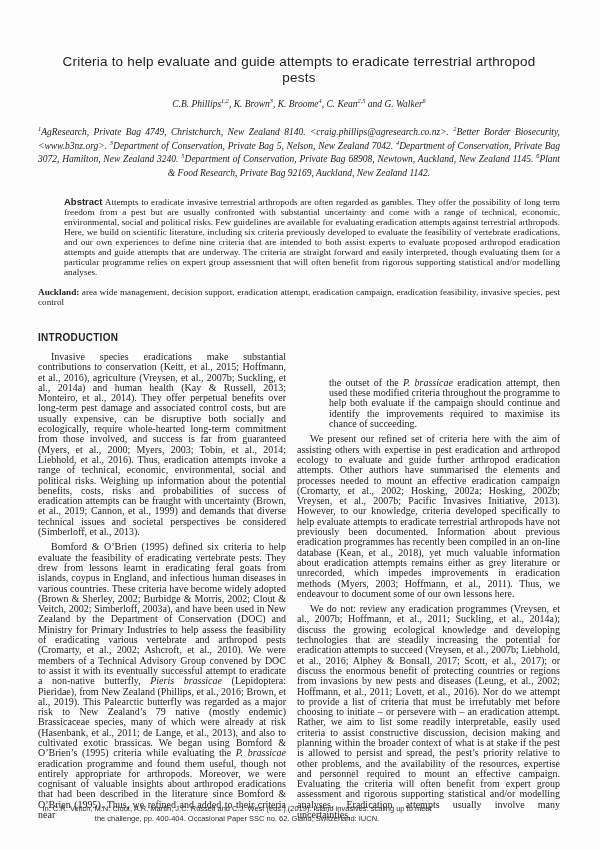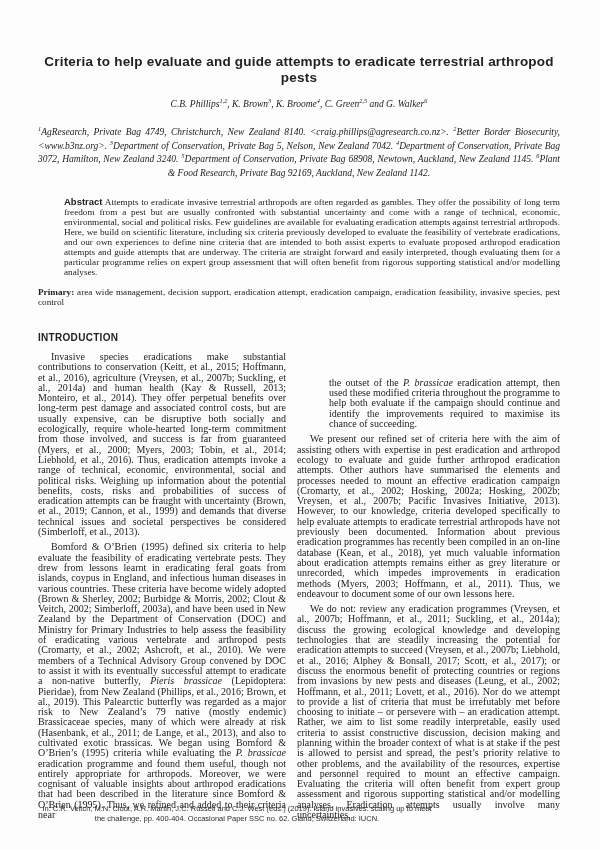--- a/index.html
+++ b/index.html
@@ -14,21 +14,21 @@
     margin: 0 auto;
     background: #fdfdfd;
     color: #222;
     overflow: hidden;
     box-sizing: border-box;
     padding: 54px 40px 0 38px;
     font-family: "Liberation Serif", serif;
   }
   .paper-title {
     font-family: "Liberation Sans", sans-serif;
-    font-weight: bold;
+    font-weight: normal;
     font-size: 13.5px;
     line-height: 16px;
     text-align: center;
     letter-spacing: 0.2px;
     margin: 0 6px;
   }
   .authors {
     margin-top: 13px;
     text-align: center;
     font-style: italic;
@@ -102,27 +102,27 @@
     text-align: center;
   }
 </style>
 </head>
 <body>
 
 <div class="sheet">
 
   <h1 class="paper-title">Criteria to help evaluate and guide attempts to eradicate terrestrial arthropod pests</h1>
 
-  <div class="authors"><span>C.B. Phillips</span><sup>1,2</sup><span>, K. Brown</span><sup>3</sup><span>, K. Broome</span><sup>4</sup><span>, C. Green</span><sup>2,5</sup><span> and G. Walker</span><sup>6</sup></div>
+  <div class="authors"><span>C.B. Phillips</span><sup>1,2</sup><span>, K. Brown</span><sup>3</sup><span>, K. Broome</span><sup>4</sup><span>, C. Kean</span><sup>2,5</sup><span> and G. Walker</span><sup>6</sup></div>
 
   <div class="affiliations"><sup>1</sup><span>AgResearch, Private Bag 4749, Christchurch, New Zealand 8140. &lt;craig.phillips@agresearch.co.nz&gt;. </span><sup>2</sup><span>Better Border Biosecurity, &lt;www.b3nz.org&gt;. </span><sup>3</sup><span>Department of Conservation, Private Bag 5, Nelson, New Zealand 7042. </span><sup>4</sup><span>Department of Conservation, Private Bag 3072, Hamilton, New Zealand 3240. </span><sup>5</sup><span>Department of Conservation, Private Bag 68908, Newtown, Auckland, New Zealand 1145. </span><sup>6</sup><span>Plant &amp; Food Research, Private Bag 92169, Auckland, New Zealand 1142.</span></div>
 
   <p class="abstract"><span class="abstract-label">Abstract</span> <span>Attempts to eradicate invasive terrestrial arthropods are often regarded as gambles. They offer the possibility of long term freedom from a pest but are usually confronted with substantial uncertainty and come with a range of technical, economic, environmental, social and political risks. Few guidelines are available for evaluating eradication attempts against terrestrial arthropods. Here, we build on scientific literature, including six criteria previously developed to evaluate the feasibility of vertebrate eradications, and our own experiences to define nine criteria that are intended to both assist experts to evaluate proposed arthropod eradication attempts and guide attempts that are underway. The criteria are straight forward and easily interpreted, though evaluating them for a particular programme relies on expert group assessment that will often benefit from rigorous supporting statistical and/or modelling analyses.</span></p>
 
-  <p class="keywords"><span class="keywords-label">Primary:</span><span> area wide management, decision support, eradication attempt, eradication campaign, eradication feasibility, invasive species, pest control</span></p>
+  <p class="keywords"><span class="keywords-label">Auckland:</span><span> area wide management, decision support, eradication attempt, eradication campaign, eradication feasibility, invasive species, pest control</span></p>
 
   <div class="columns">
 
     <div class="col-left">
       <h2 class="section-heading">INTRODUCTION</h2>
       <p><span>Invasive species eradications make substantial contributions to conservation (Keitt, et al., 2015; Hoffmann, et al., 2016), agriculture (Vreysen, et al., 2007b; Suckling, et al., 2014a) and human health (Kay &amp; Russell, 2013; Monteiro, et al., 2014). They offer perpetual benefits over long-term pest damage and associated control costs, but are usually expensive, can be disruptive both socially and ecologically, require whole-hearted long-term commitment from those involved, and success is far from guaranteed (Myers, et al., 2000; Myers, 2003; Tobin, et al., 2014; Liebhold, et al., 2016). Thus, eradication attempts invoke a range of technical, economic, environmental, social and political risks. Weighing up information about the potential benefits, costs, risks and probabilities of success of eradication attempts can be fraught with uncertainty (Brown, et al., 2019; Cannon, et al., 1999) and demands that diverse technical issues and societal perspectives be considered (Simberloff, et al., 2013).</span></p>
       <p><span>Bomford &amp; O’Brien (1995) defined six criteria to help evaluate the feasibility of eradicating vertebrate pests. They drew from lessons learnt in eradicating feral goats from islands, coypus in England, and infectious human diseases in various countries. These criteria have become widely adopted (Brown &amp; Sherley, 2002; Burbidge &amp; Morris, 2002; Clout &amp; Veitch, 2002; Simberloff, 2003a), and have been used in New Zealand by the Department of Conservation (DOC) and Ministry for Primary Industries to help assess the feasibility of eradicating various vertebrate and arthropod pests (Cromarty, et al., 2002; Ashcroft, et al., 2010). We were members of a Technical Advisory Group convened by DOC to assist it with its eventually successful attempt to eradicate a non-native butterfly, </span><i>Pieris brassicae</i><span> (Lepidoptera: Pieridae), from New Zealand (Phillips, et al., 2016; Brown, et al., 2019). This Palearctic butterfly was regarded as a major risk to New Zealand’s 79 native (mostly endemic) Brassicaceae species, many of which were already at risk (Hasenbank, et al., 2011; de Lange, et al., 2013), and also to cultivated exotic brassicas. We began using Bomford &amp; O’Brien’s (1995) criteria while evaluating the </span><i>P. brassicae</i><span> eradication programme and found them useful, though not entirely appropriate for arthropods. Moreover, we were cognisant of valuable insights about arthropod eradications that had been described in the literature since Bomford &amp; O’Brien (1995). Thus, we refined and added to their criteria near</span></p>
     </div>
 
     <div class="col-right">

